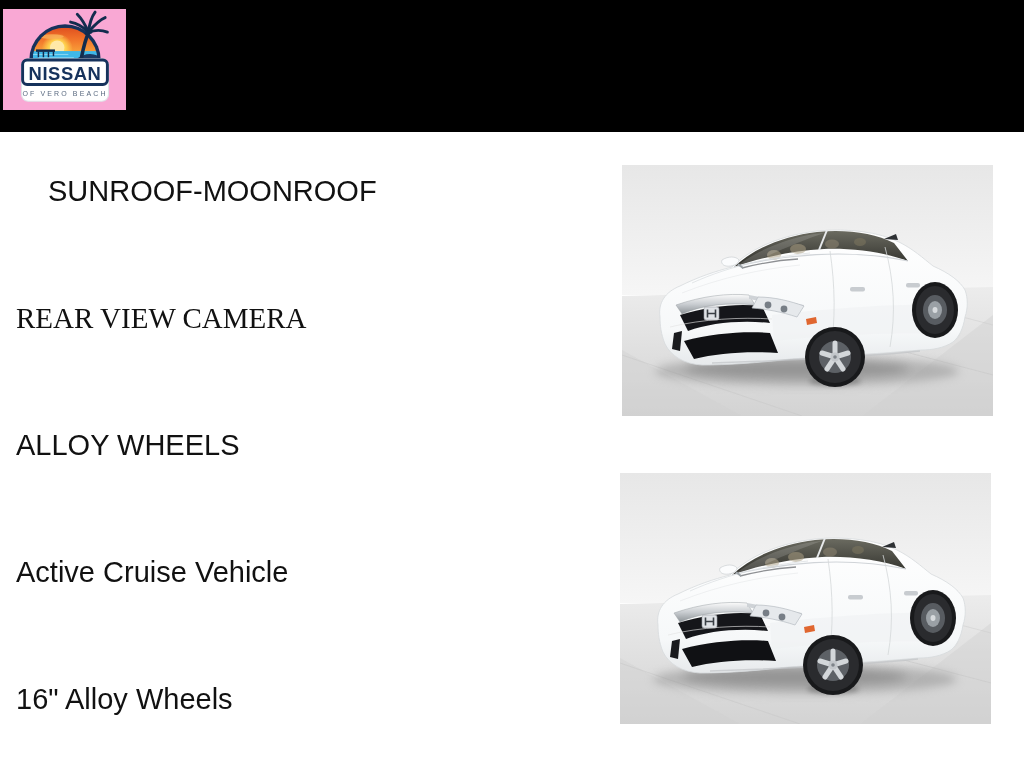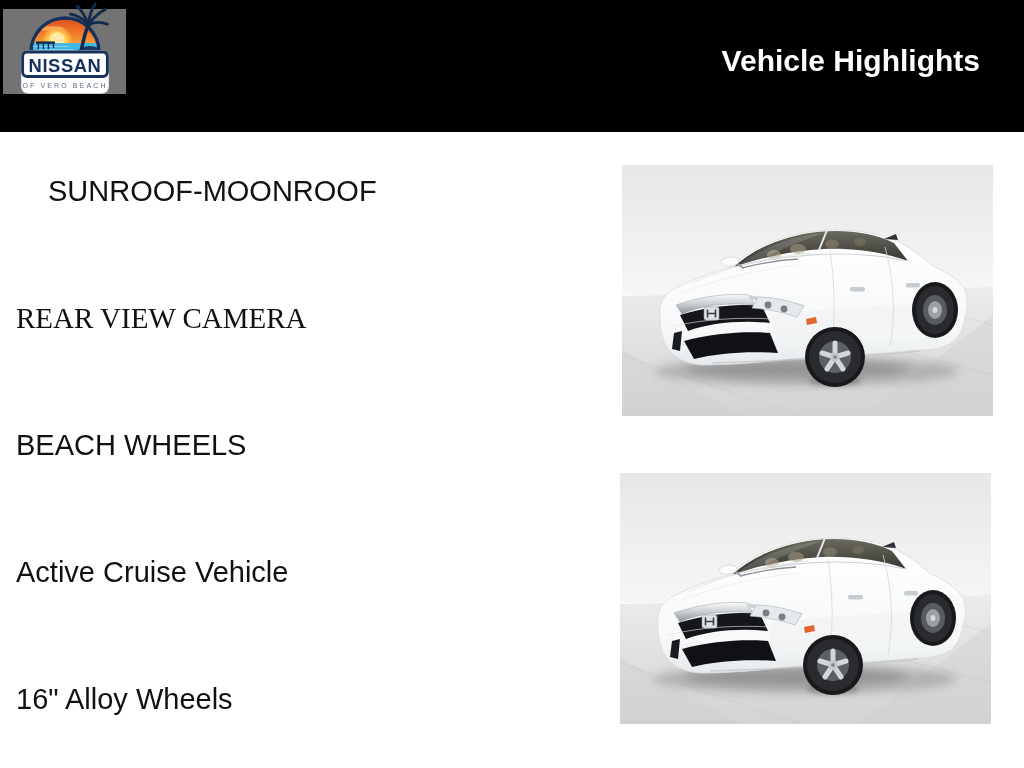--- a/index.html
+++ b/index.html
@@ -6,22 +6,22 @@
   body{
     width:1024px;height:768px;position:relative;overflow:hidden;
     background:#ffffff;font-family:"Liberation Sans", sans-serif;
   }
   
   .topbar{
     position:absolute;left:0;top:0;width:1024px;height:132px;
     background:#000000;
   }
   .logo-box{
-    position:absolute;left:3px;top:9px;width:123px;height:85px;
-    background:#737373;display:flex;align-items:center;justify-content:center;
+    position:absolute;left:3px;top:9px;width:123px;height:101px;
+    background:#f9a8d4;display:flex;align-items:center;justify-content:center;
   }
   .logo-box svg{display:block;}
   .page-title{
     position:absolute;top:46px;right:44px;margin:0;
     font-size:30px;font-weight:bold;line-height:1;color:#ffffff;
     white-space:nowrap;
   }
   
   .features{list-style:none;margin:0;padding:0;}
   .feature{
@@ -227,28 +227,27 @@
             <circle cx="71.5" cy="26" r="1.6" fill="#132c4e"></circle>
             <circle cx="75" cy="25" r="1.6" fill="#132c4e"></circle>
           </g>
         </g>
         <rect x="13" y="49" width="78" height="38" rx="6" fill="#ffffff" stroke="#dfe3e8" stroke-width="1"></rect>
         <rect x="14" y="50" width="76" height="22" rx="4" fill="#ffffff" stroke="#16325c" stroke-width="2.6"></rect>
         <text x="52" y="68" text-anchor="middle" font-family="Liberation Sans, sans-serif" font-size="16.5" font-weight="bold" fill="#16325c" letter-spacing="0.5">NISSAN</text>
         <text x="52" y="82" text-anchor="middle" font-family="Liberation Sans, sans-serif" font-size="6.3" fill="#5a6a80" letter-spacing="1.9">OF VERO BEACH</text>
       </svg>
     </div>
-    <h1 class="page-title">Vehicle Highlights</h1>
   </header>
 
   <main class="content">
     <ul class="features">
       <li class="feature">SUNROOF-MOONROOF</li>
       <li class="feature">REAR VIEW CAMERA</li>
-      <li class="feature">BEACH WHEELS</li>
+      <li class="feature">ALLOY WHEELS</li>
       <li class="feature">Active Cruise Vehicle</li>
       <li class="feature">16" Alloy Wheels</li>
     </ul>
 
     <figure class="photo photo-1" role="img" aria-label="White sedan, front three-quarter studio view">
       <svg viewBox="0 0 371 251">
           <use href="#car-scene"></use>
         </svg>
     </figure>
 

